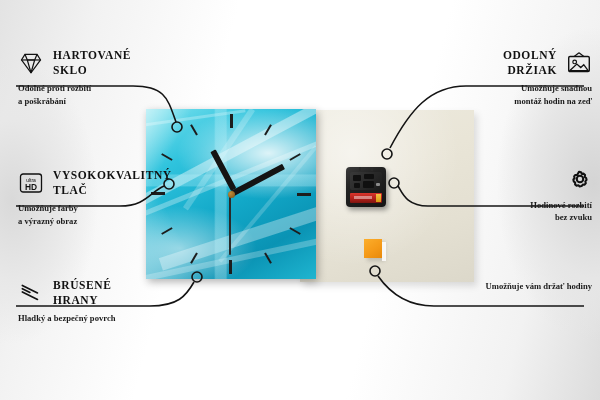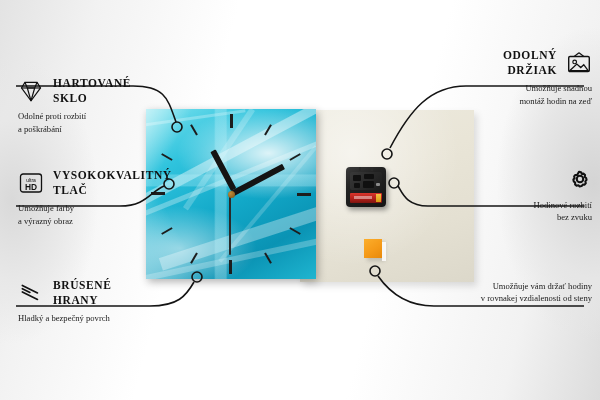--- a/index.html
+++ b/index.html
@@ -179,27 +179,28 @@
     color: #111;
     text-transform: uppercase;
   }
   .feat.right .title { text-align: right; }
   .feat .desc {
     font-family: "Liberation Serif", serif;
     font-size: 8.6px;
     line-height: 1.42;
     color: #1a1a1a;
     margin-top: 5px;
+    font-weight: bold;
   }
   .feat.right .desc { text-align: right; }
   .feat .ico { flex: 0 0 auto; width: 26px; height: 26px; }
   .feat .ico svg { display:block; width: 26px; height: 26px; }
 
   
-  #f-glass   { left: 18px;  top: 48px;  width: 150px; margin-top: 28px; }
+  #f-glass   { left: 18px;  top: 48px;  width: 150px; }
   #f-print   { left: 18px;  top: 168px; width: 150px; }
   #f-edges   { left: 18px;  top: 278px; width: 152px; }
   #f-holder  { right: 8px;  top: 48px;  width: 166px; }
   #f-mech    { right: 8px;  top: 168px; width: 166px; }
   #f-foam    { right: 8px;  top: 275px; width: 182px; }
 </style>
 </head>
 <body>
 
 <div id="stage">
@@ -402,17 +403,16 @@
     </div>
     <div class="desc">
       <span>Hodinové rozbití</span><br>
       <span>bez zvuku</span>
     </div>
   </div>
 
   <div class="feat right" id="f-foam">
     <div class="desc">
       <span>Umožňuje vám držať hodiny</span><br>
-      <span>v rovnakej vzdialenosti od steny</span>
     </div>
   </div>
 
 </div>
 
 </body></html>

